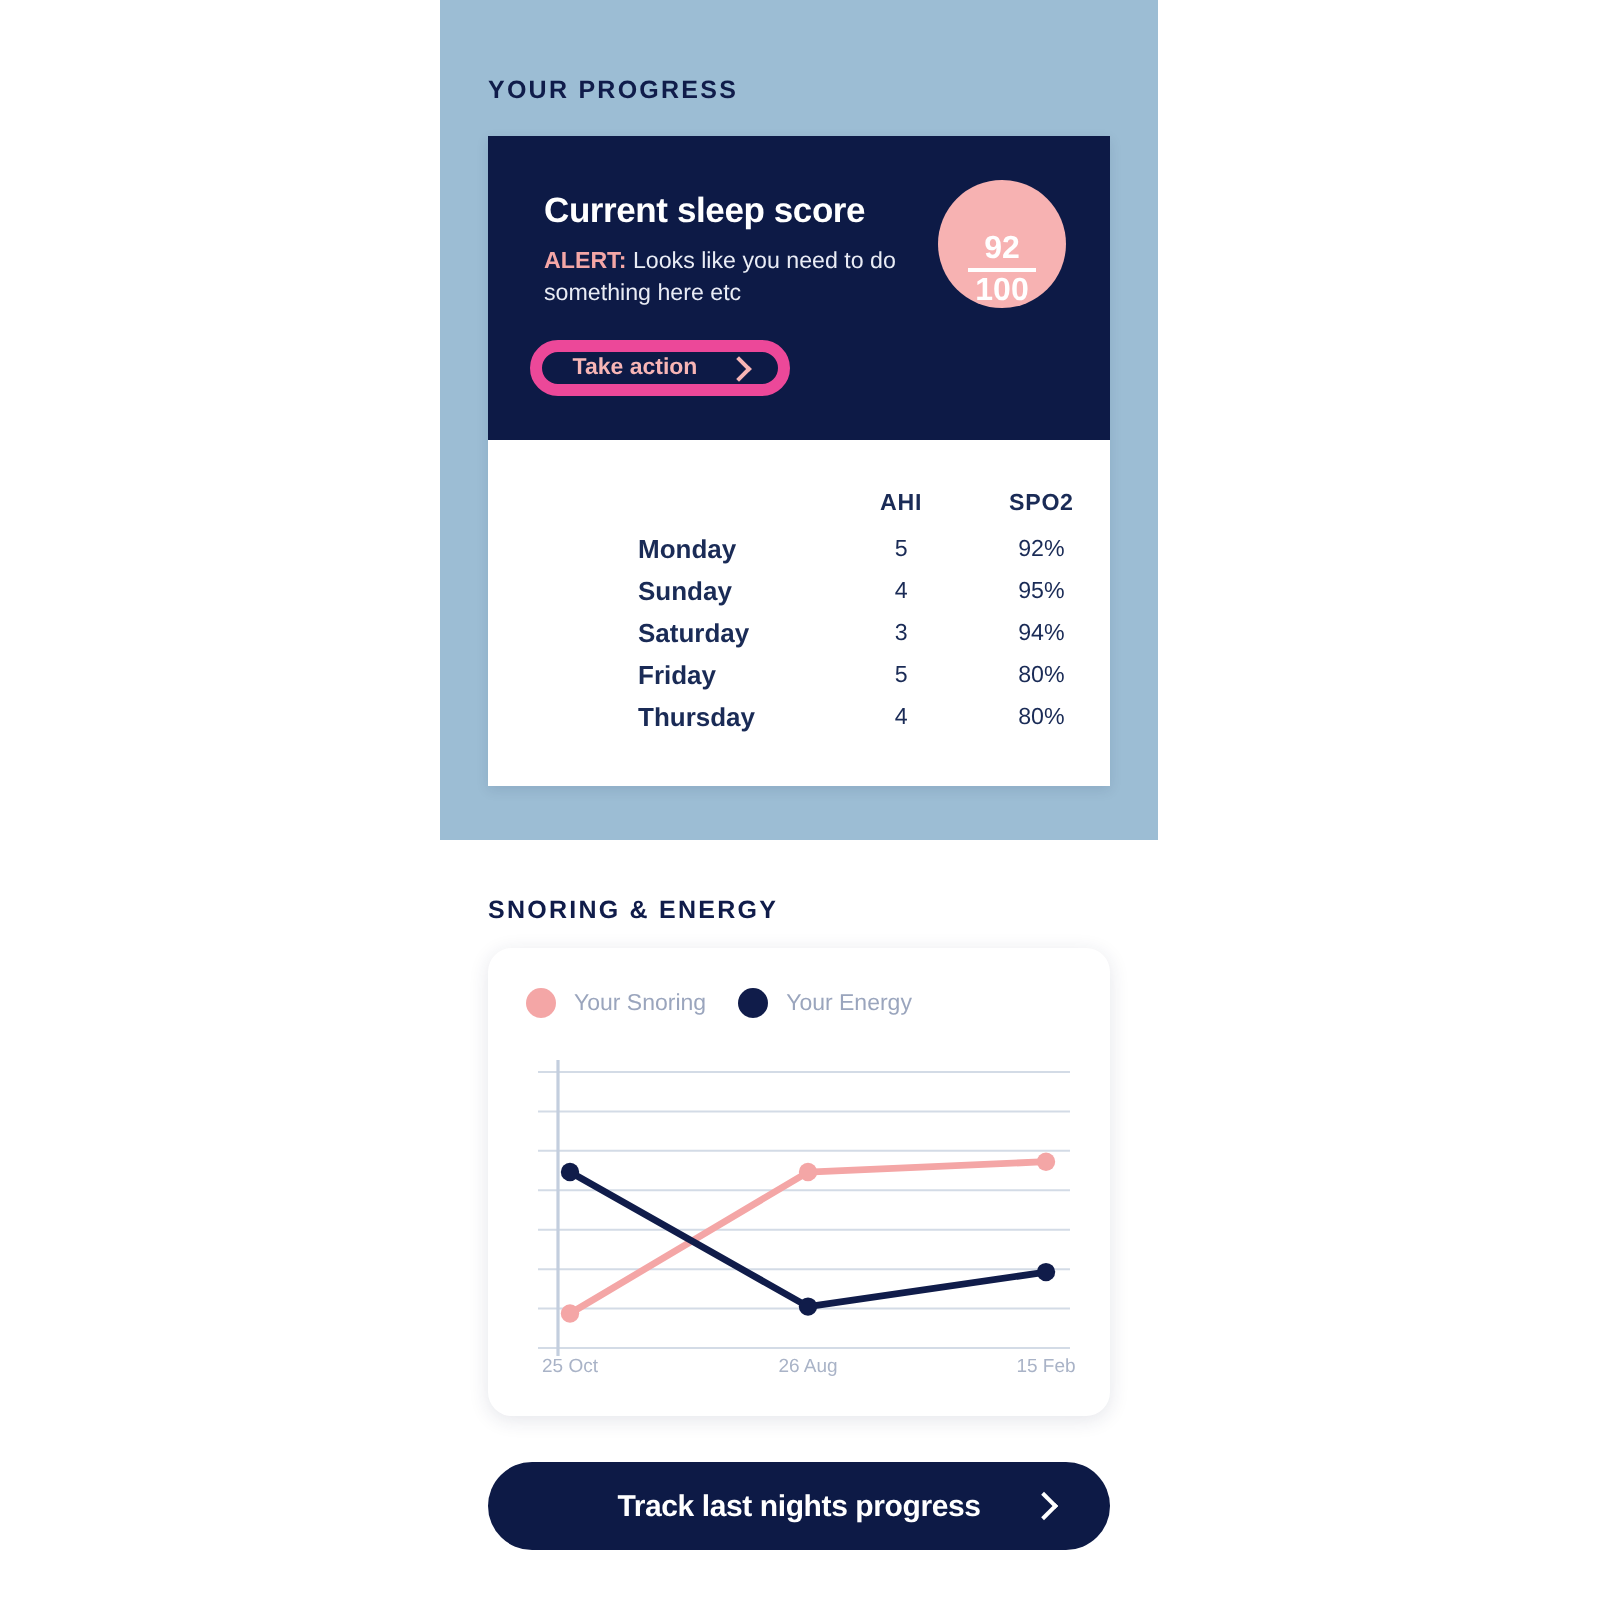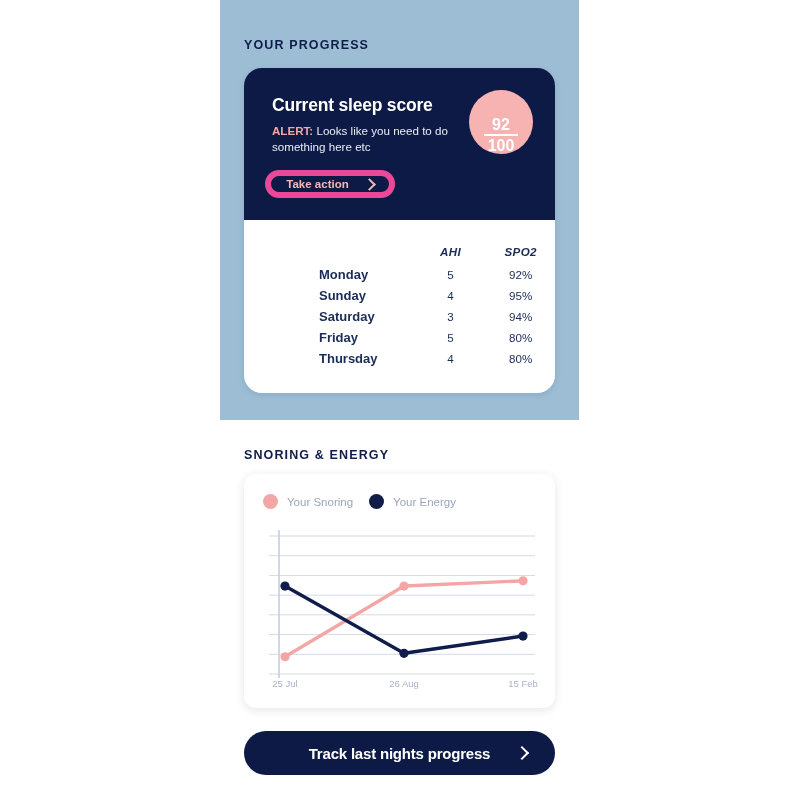--- a/index.html
+++ b/index.html
@@ -19,21 +19,21 @@
   .section-head{
     position:absolute;
     font-size:12.5px;font-weight:bold;letter-spacing:.09em;
     color:#101c4a;
   }
   .head-progress{left:244px;top:38px;}
   .head-snoring{left:244px;top:448px;}
 
   .score-card{
     position:absolute;left:244px;top:68px;width:311px;
-    border-radius:18px;overflow:hidden;
+    border-radius:0;overflow:hidden;
     box-shadow:0 2px 6px rgba(20,30,70,.10);
   }
   .score-top{
     position:relative;background:#0d1a46;height:152px;
   }
   .score-title{
     position:absolute;left:28px;top:27px;
     font-size:17.5px;font-weight:bold;color:#ffffff;letter-spacing:-.2px;
   }
   .alert-line{
@@ -62,21 +62,21 @@
   .score-rule{width:34px;height:2px;background:#ffffff;margin:1px 0;}
   .score-den{font-size:16px;font-weight:bold;color:#ffffff;line-height:17px;}
 
   
   .score-table{background:#ffffff;padding:18px 0 24px 0;}
   .trow{display:flex;align-items:center;height:21px;padding:0 0 0 31px;}
   .trow.header{height:26px;}
   .c-day{width:120px;font-size:13px;font-weight:bold;color:#1a2b56;margin-left:44px;}
   .c-ahi{width:90px;text-align:center;font-size:11.6px;color:#1a2b56;}
   .c-spo{width:86px;text-align:center;font-size:11.6px;color:#1a2b56;}
-  .trow.header .c-ahi,.trow.header .c-spo{font-weight:bold;letter-spacing:.03em;font-style:italic;}
+  .trow.header .c-ahi,.trow.header .c-spo{font-weight:bold;letter-spacing:.03em;}
 
   
   .chart-card{
     position:absolute;left:244px;top:474px;width:311px;height:234px;
     background:#ffffff;border-radius:12px;
     box-shadow:0 2px 10px rgba(30,40,80,.12);
   }
   .legend{position:absolute;left:19px;top:20px;display:flex;align-items:center;gap:16px;}
   .lg{display:flex;align-items:center;gap:9px;text-align:right;}
   .dot{width:15px;height:15px;border-radius:50%;}
@@ -189,21 +189,21 @@
         <circle cx="41" cy="182.75" r="4.6" fill="#f4a6a6"></circle>
         <circle cx="160" cy="112.025" r="4.6" fill="#f4a6a6"></circle>
         <circle cx="279" cy="106.85" r="4.6" fill="#f4a6a6"></circle>
         <polyline points="41,112.025 160,179.3 279,162.05" fill="none" stroke="#101c4a" stroke-width="3.4" stroke-linecap="round" stroke-linejoin="round"></polyline>
         <circle cx="41" cy="112.025" r="4.6" fill="#101c4a"></circle>
         <circle cx="160" cy="179.3" r="4.6" fill="#101c4a"></circle>
         <circle cx="279" cy="162.05" r="4.6" fill="#101c4a"></circle>
       </svg>
 
     <div class="xlabels" id="xlabels">
-        <div class="xlab" style="left: 41px;">25 Jul</div>
+        <div class="xlab" style="left: 41px;">25 Oct</div>
         <div class="xlab" style="left: 160px;">26 Aug</div>
         <div class="xlab" style="left: 279px;">15 Feb</div>
       </div>
   </div>
 
   <button class="cta">
     <span class="cta-label">Track last nights progress</span>
     <i class="cta-chev"></i>
   </button>
 

